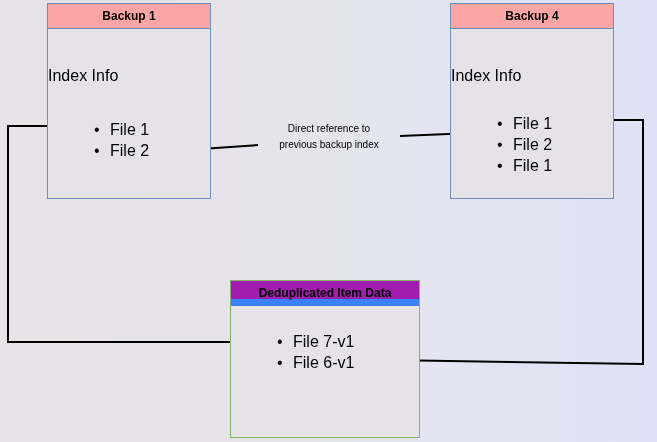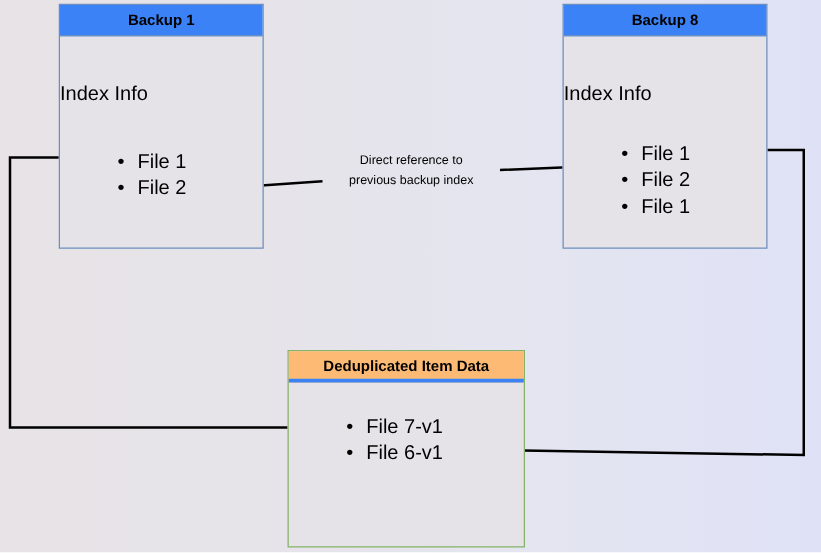--- a/index.html
+++ b/index.html
@@ -28,26 +28,26 @@
     border: 1px solid #82b366;
   }
   .node-header {
     box-sizing: border-box;
     height: 25px;
     line-height: 24px;
     text-align: center;
     font-size: 12px;
     font-weight: bold;
     color: #000;
-    background: #3b82f6;
+    background: #fca5a5;
     border-bottom: 1px solid #6c8ebf;
   }
   .node.green > .node-header {
-    background: #fdba74;
-    border-bottom: 3px solid #3b82f6;
+    background: #a21caf;
+    border-bottom: 7px solid #3b82f6;
   }
   .node-body {
     position: relative;
     height: calc(100% - 25px);
   }
   .index-label {
     position: absolute;
     left: 0;
     right: 0;
     text-align: left;
@@ -124,21 +124,21 @@
     <div class="node-body">
       <div class="index-label" style="top:38px;">Index Info</div>
       <ul class="item-list" style="left:46px; top:90px;">
         <li>File 1</li>
         <li>File 2</li>
       </ul>
     </div>
   </div>
 
   <div class="node" style="left:450px; top:3px; width:164px; height:196px;">
-    <div class="node-header">Backup 8</div>
+    <div class="node-header">Backup 4</div>
     <div class="node-body">
       <div class="index-label" style="top:38px;">Index Info</div>
       <ul class="item-list" style="left:46px; top:84px;">
         <li>File 1</li>
         <li>File 2</li>
         <li>File 1</li>
       </ul>
     </div>
   </div>
 

